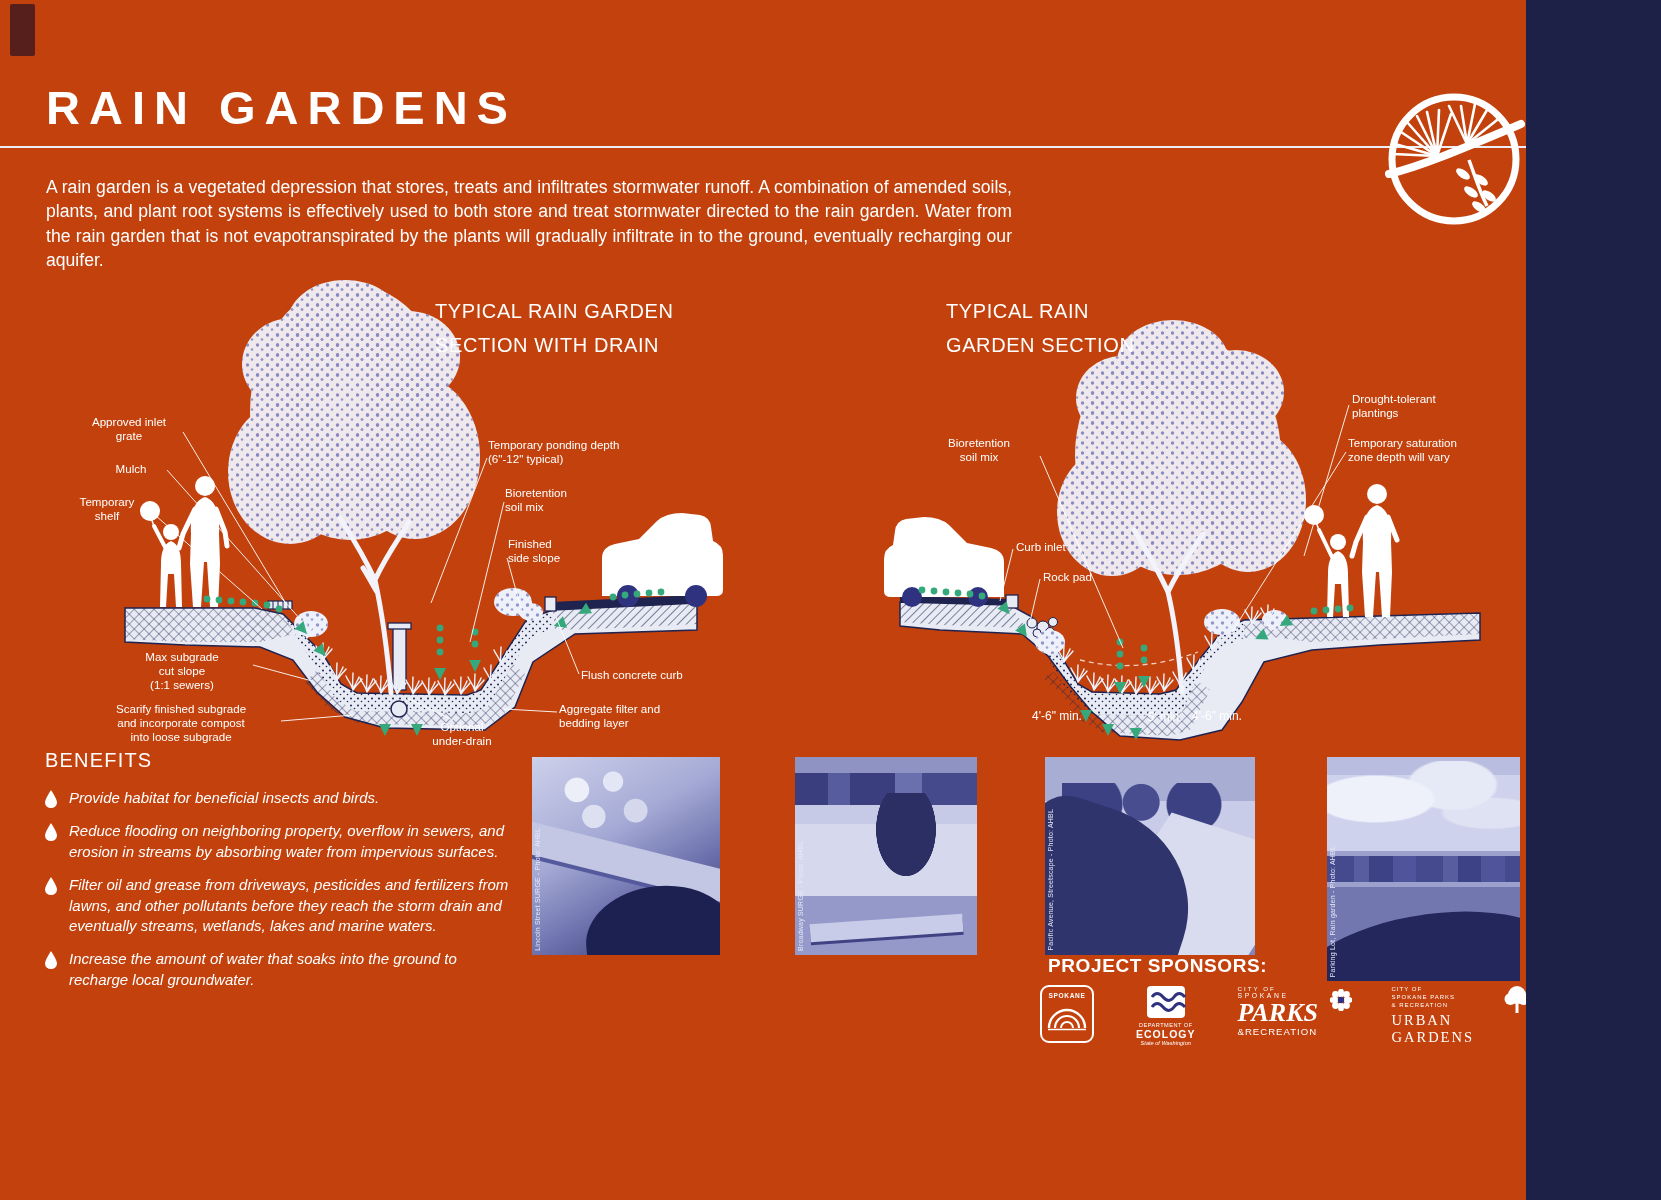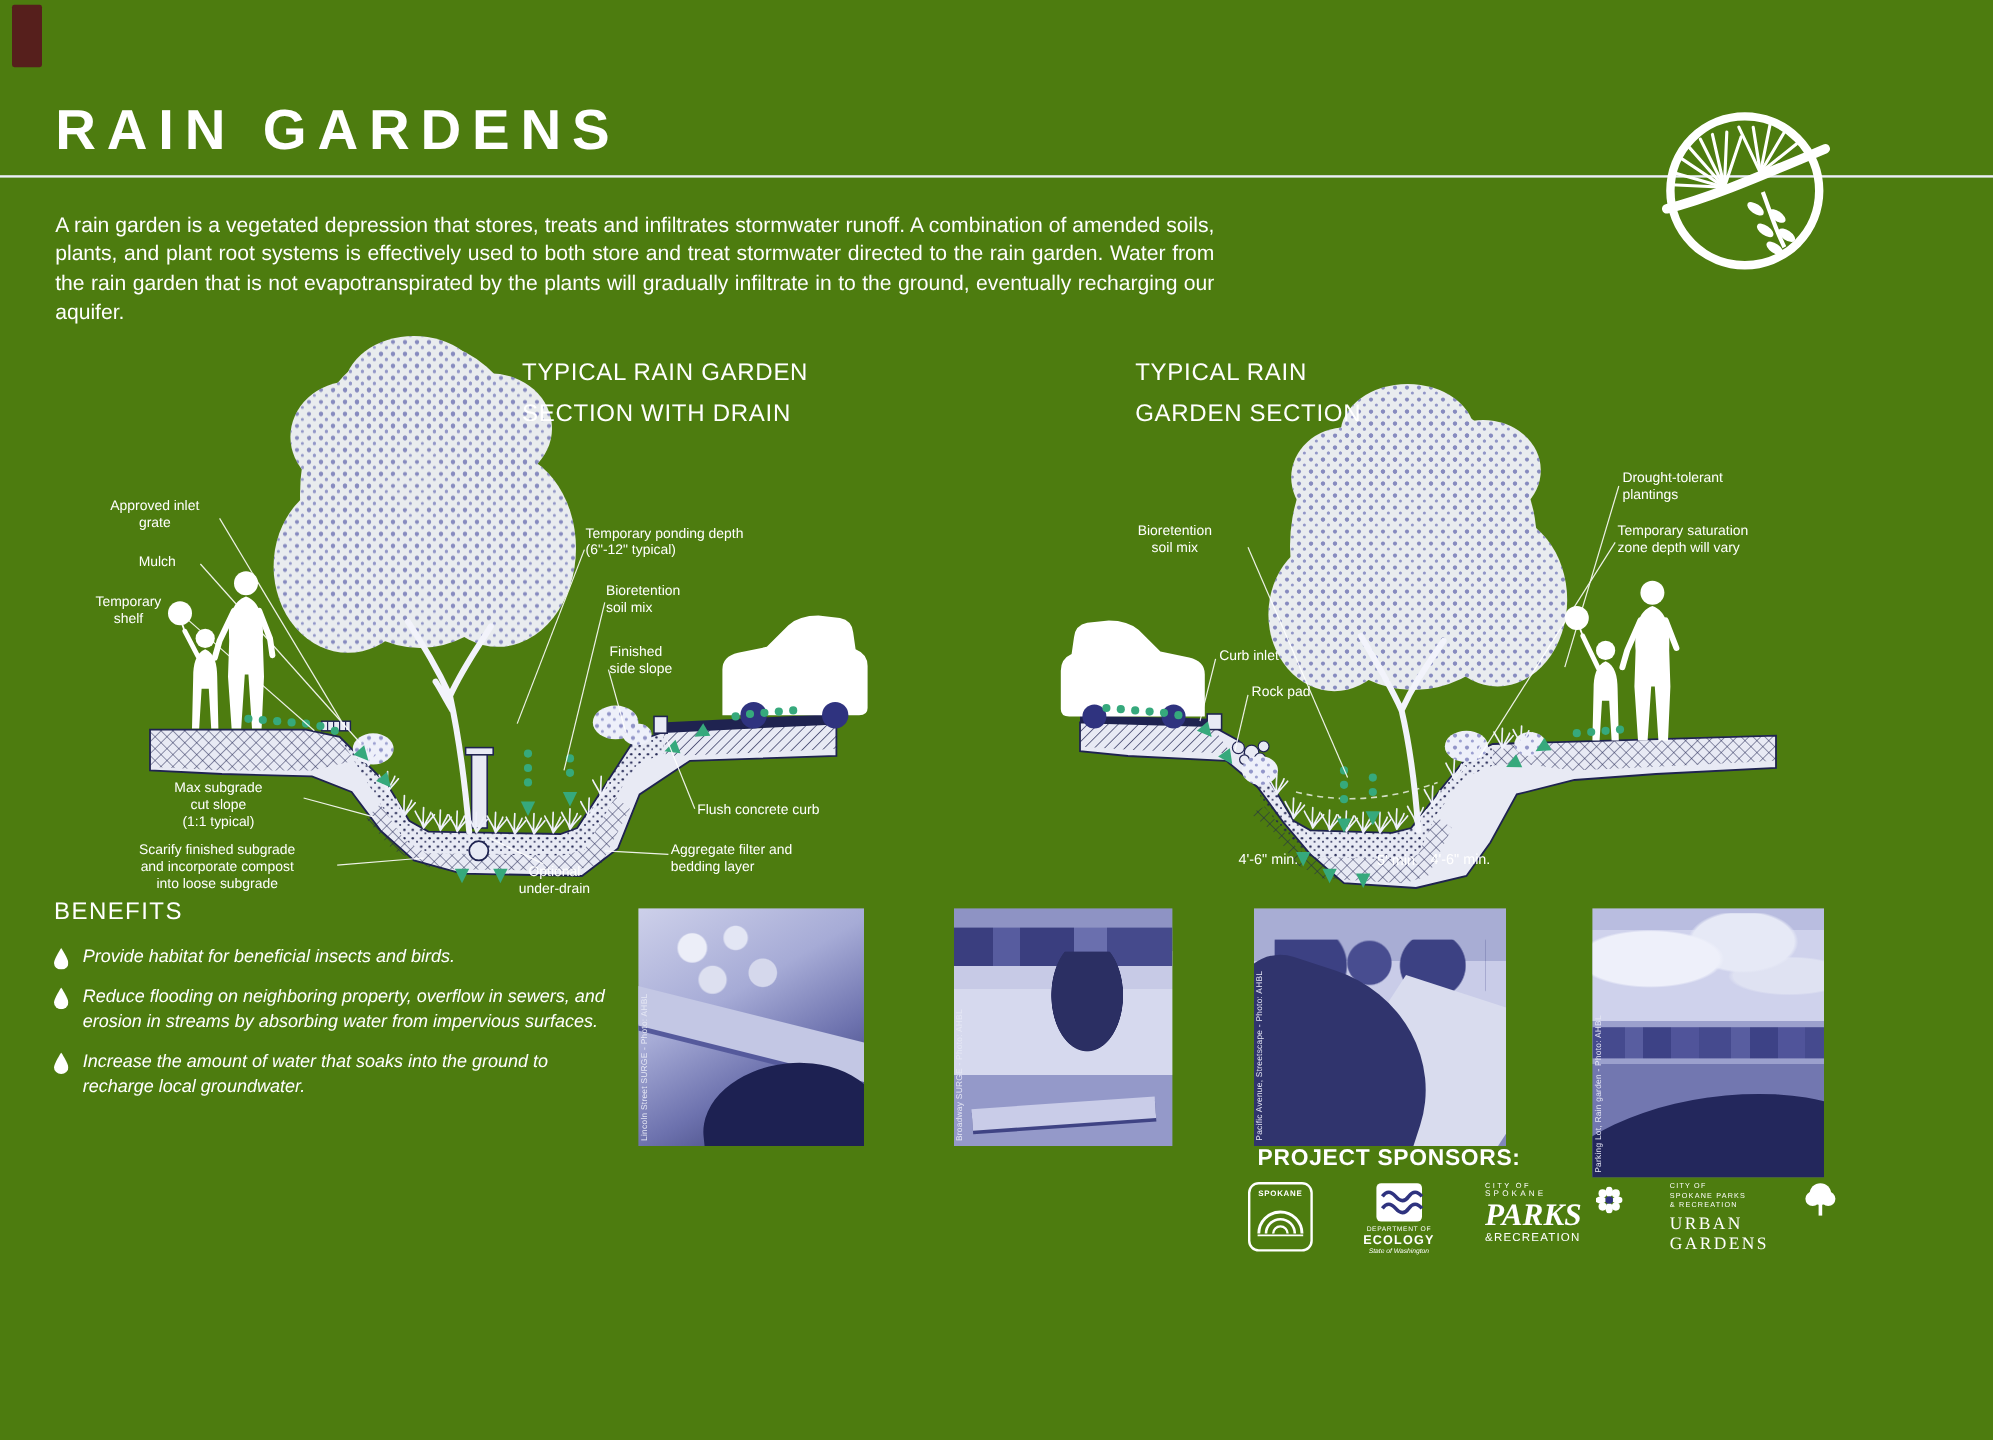--- a/index.html
+++ b/index.html
@@ -1,16 +1,16 @@
 <!DOCTYPE html>
 <html><head>
 <meta charset="utf-8">
 <style>
   html,body{margin:0;padding:0;background:#1e2147;}
-  .page{position:relative;width:1661px;height:1200px;background:#4d7c0f;overflow:hidden;
+  .page{position:relative;width:1526px;height:1200px;background:#c2410c;overflow:hidden;
         font-family:"Liberation Sans",sans-serif;color:#fff;}
 
   
   .corner-artifact{position:absolute;left:10px;top:4px;width:25px;height:52px;background:#561f1c;border-radius:2px;}
   .title{position:absolute;left:46px;top:80px;margin:0;font-size:47px;font-weight:700;letter-spacing:9px;}
   .rule{position:absolute;left:0;top:146px;width:1661px;height:2px;background:#eceef8;}
   .intro{position:absolute;left:46px;top:157px;width:966px;font-size:17.6px;line-height:1.39;text-align:justify;}
   .logo-badge{position:absolute;left:1381px;top:86px;width:146px;height:146px;}
 
   
@@ -289,21 +289,21 @@
     <div class="label ta-r" style="left:10px;top:233px;width:84px">Temporary
 shelf</div>
     <div class="label" style="left:433px;top:176px;width:178px">Temporary ponding depth
 (6"-12" typical)</div>
     <div class="label" style="left:450px;top:224px;width:110px">Bioretention
 soil mix</div>
     <div class="label" style="left:453px;top:275px;width:100px">Finished
 side slope</div>
     <div class="label ta-r" style="left:58px;top:388px;width:138px">Max subgrade
 cut slope
-(1:1 typical)</div>
+(1:1 sewers)</div>
     <div class="label ta-r" style="left:28px;top:440px;width:196px">Scarify finished subgrade
 and incorporate compost
 into loose subgrade</div>
     <div class="label ta-c" style="left:352px;top:458px;width:110px">Optional
 under-drain</div>
     <div class="label" style="left:526px;top:406px;width:150px">Flush concrete curb</div>
     <div class="label" style="left:504px;top:440px;width:160px">Aggregate filter and
 bedding layer</div>
   </div>
 
@@ -481,20 +481,26 @@
     <div class="benefit">
       <svg class="drop" width="12" height="18" viewBox="0 0 12 18">
           <path d="M6,0 C6,0 0,9 0,12.5 A6,5.5 0 0 0 12,12.5 C12,9 6,0 6,0 Z" fill="#fff"></path>
         </svg>
       <span>Reduce flooding on neighboring property, overflow in sewers, and erosion in streams by absorbing water from impervious surfaces.</span>
     </div>
     <div class="benefit">
       <svg class="drop" width="12" height="18" viewBox="0 0 12 18">
           <path d="M6,0 C6,0 0,9 0,12.5 A6,5.5 0 0 0 12,12.5 C12,9 6,0 6,0 Z" fill="#fff"></path>
         </svg>
+      <span>Filter oil and grease from driveways, pesticides and fertilizers from lawns, and other pollutants before they reach the storm drain and eventually streams, wetlands, lakes and marine waters.</span>
+    </div>
+    <div class="benefit">
+      <svg class="drop" width="12" height="18" viewBox="0 0 12 18">
+          <path d="M6,0 C6,0 0,9 0,12.5 A6,5.5 0 0 0 12,12.5 C12,9 6,0 6,0 Z" fill="#fff"></path>
+        </svg>
       <span>Increase the amount of water that soaks into the ground to recharge local groundwater.</span>
     </div>
   </div>
 
   <figure class="photo photo1" style="left:532px;top:757px;width:188px;height:198px;margin:0">
     <div class="ph p1a"></div>
     <div class="ph p1b"></div>
     <div class="ph p1c"></div>
     <figcaption class="caption">Lincoln Street SURGE - Photo: AHBL</figcaption>
   </figure>

